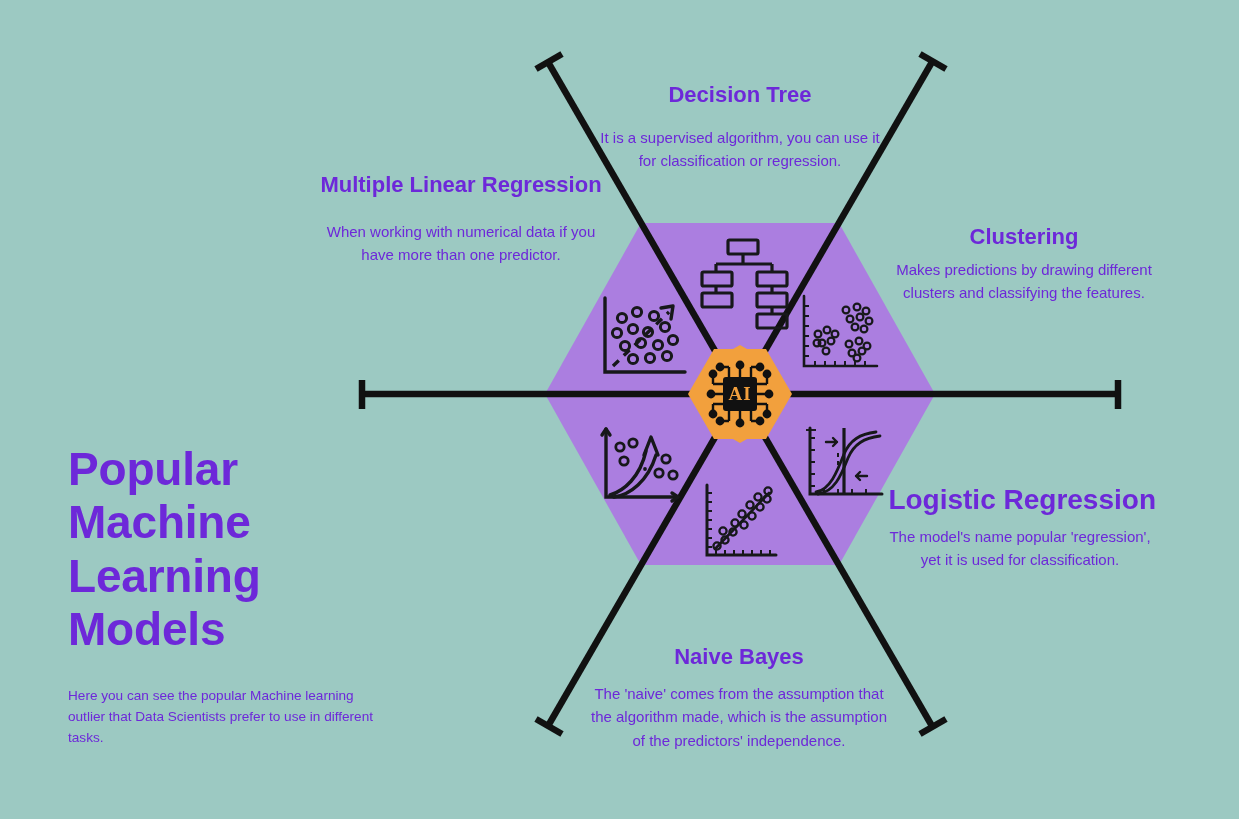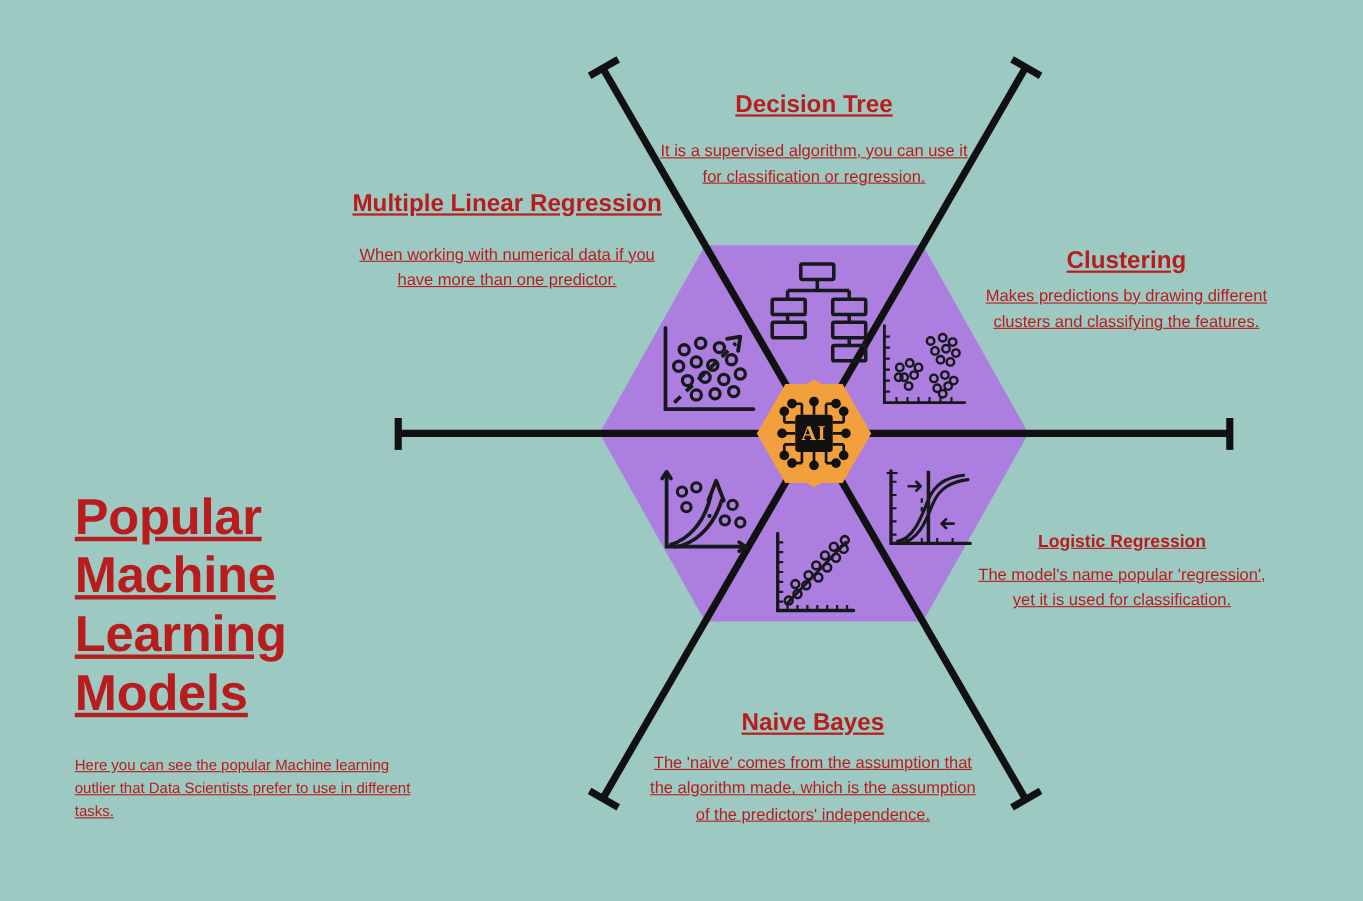--- a/index.html
+++ b/index.html
@@ -5,21 +5,21 @@
   html,body{margin:0;padding:0;}
   body{
     width:1239px;height:819px;
     background:#9cc9c2;
     font-family:"Liberation Sans", sans-serif;
     overflow:hidden;
     position:relative;
   }
   #stage{position:absolute;inset:0;width:1239px;height:819px;}
   svg.layer{position:absolute;left:0;top:0;width:1239px;height:819px;overflow:visible;}
-  .txt{position:absolute;color:#b91c1c;text-decoration:underline;}
+  .txt{position:absolute;color:#6d28d9;}
   .sec-title{font-weight:bold;line-height:1.17;}
   .sec-body{font-size:15px;line-height:1.58;}
   .center-al{text-align:center;}
 
   #main-title{
     left:68px;top:443px;width:330px;
     font-size:46px;font-weight:bold;line-height:1.16;
     letter-spacing:-0.2px;
   }
   #main-desc{
@@ -37,21 +37,21 @@
 
   #s-cl{left:888px;top:224px;width:272px;}
   #s-cl .sec-title{font-size:22px;}
   #s-cl .sec-body{margin-top:8px;}
 
   #s-svm{left:347px;top:446px;width:275px;}
   #s-svm .sec-title{font-size:21px;}
   #s-svm .sec-body{margin-top:10px;}
 
   #s-lr{left:884px;top:484px;width:272px;}
-  #s-lr .sec-title{font-size:16px;}
+  #s-lr .sec-title{font-size:28px;text-align:right;}
   #s-lr .sec-body{margin-top:8px;}
 
   #s-nb{left:584px;top:644px;width:310px;}
   #s-nb .sec-title{font-size:22px;}
   #s-nb .sec-body{margin-top:12px;}
 </style>
 </head>
 <body>
 
 <div id="stage">

